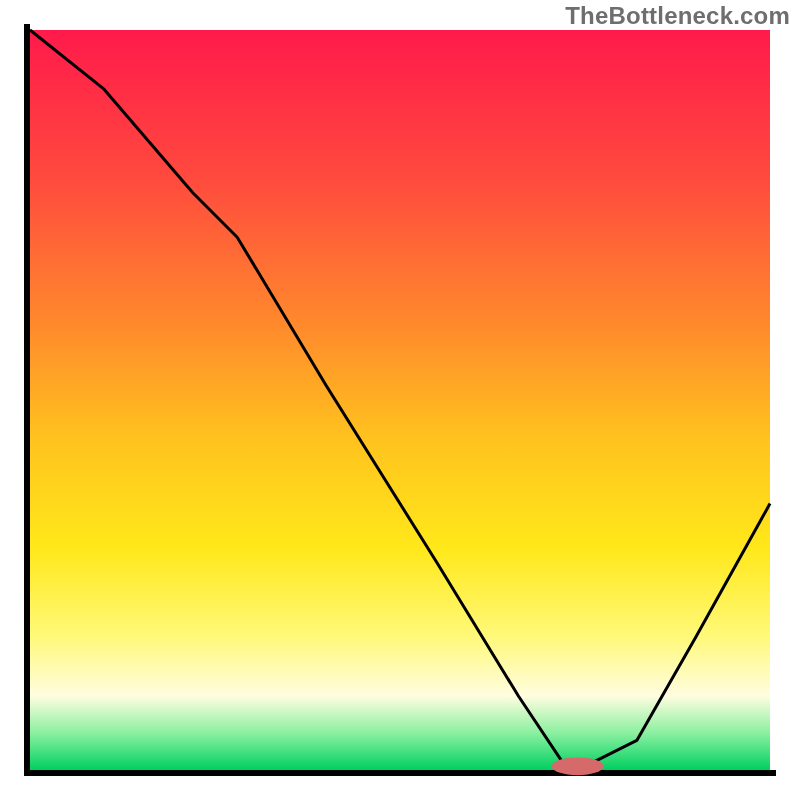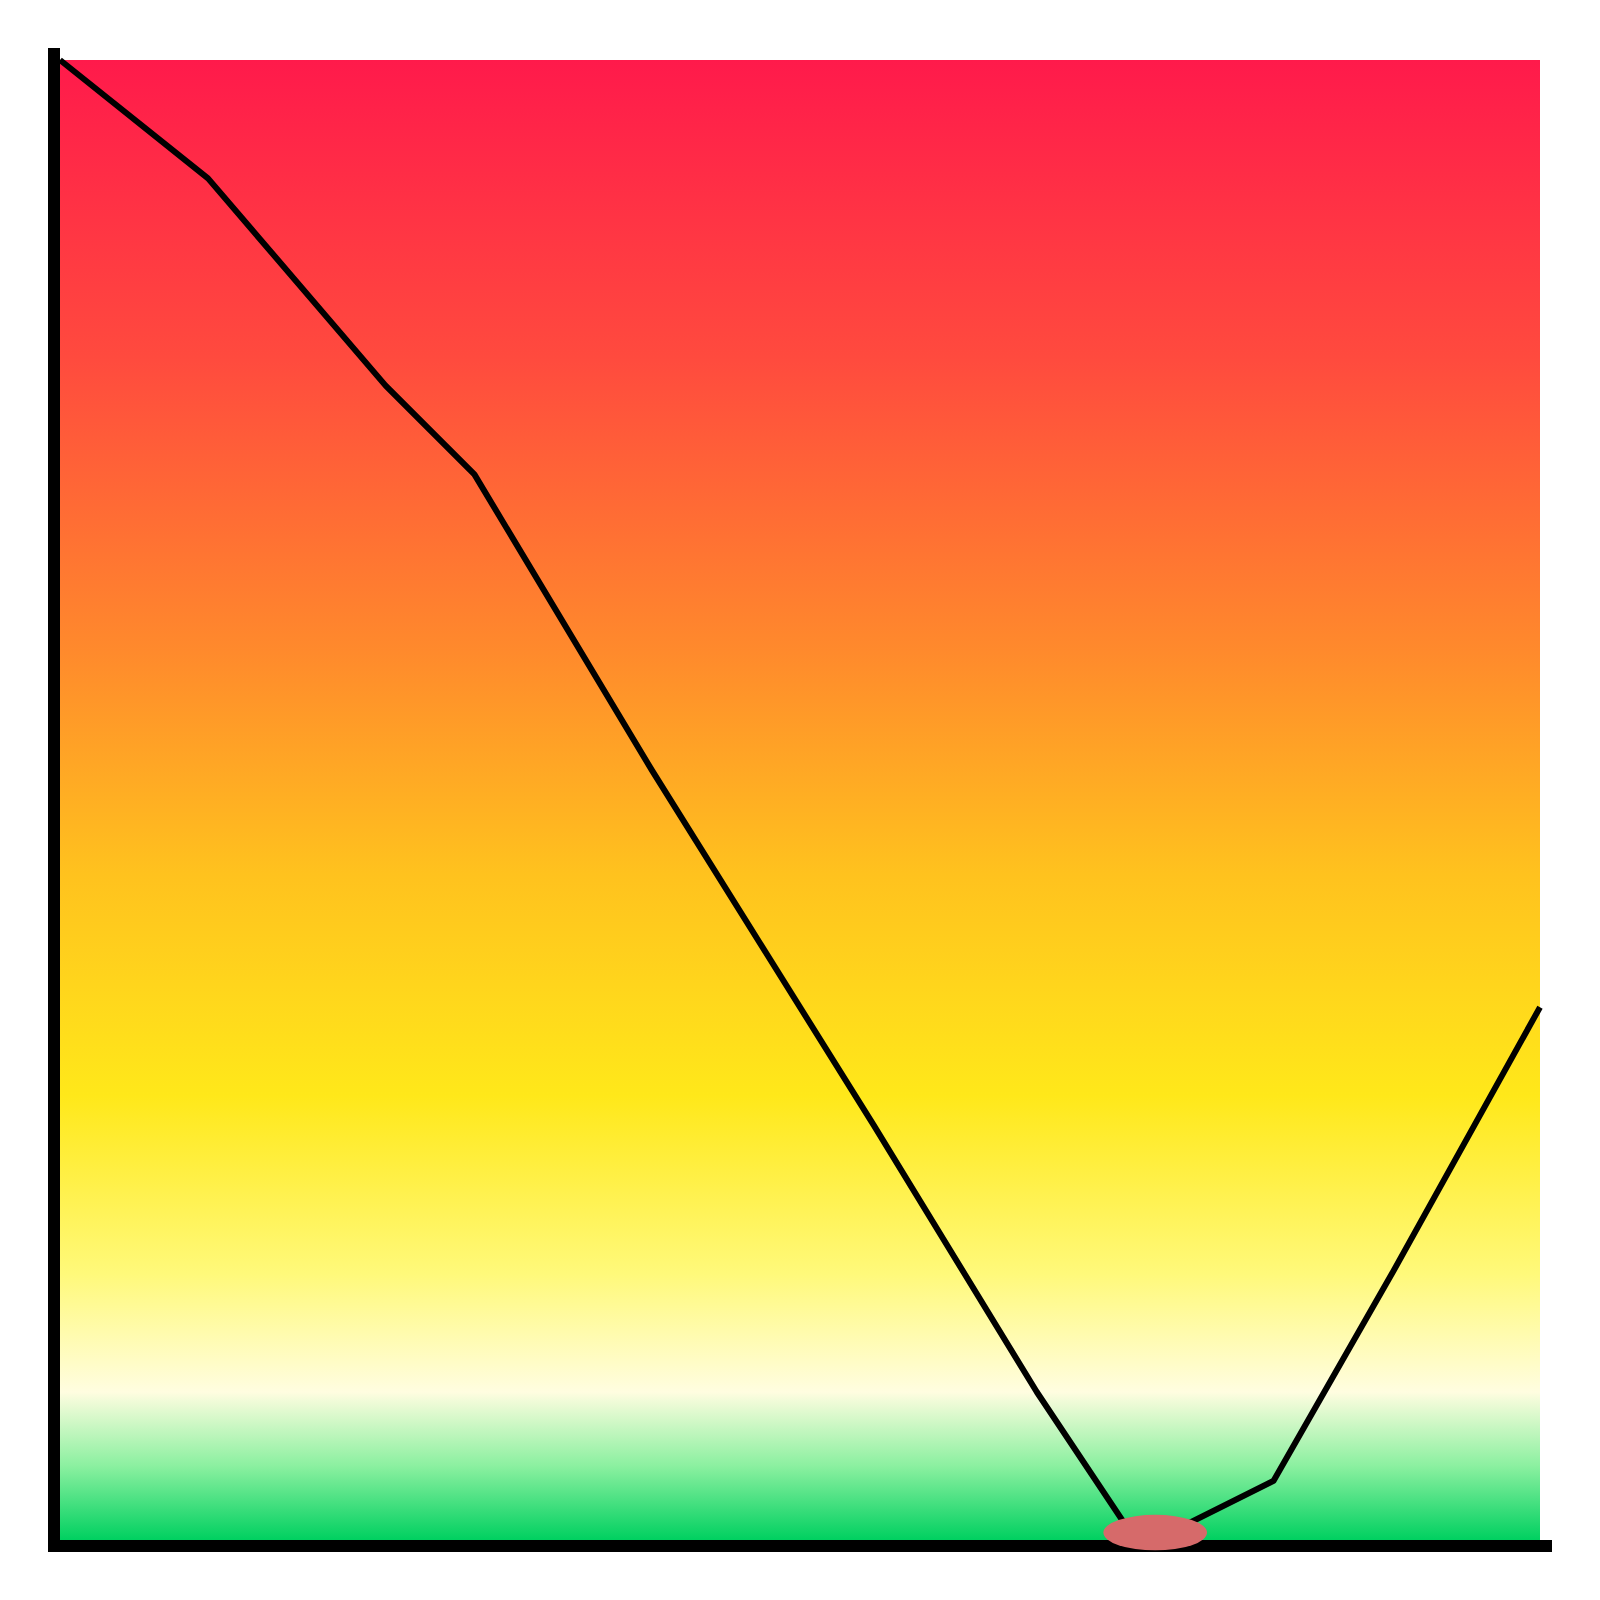--- a/index.html
+++ b/index.html
@@ -31,20 +31,21 @@
     left: 0;
     top: 0;
     width: 800px;
     height: 800px;
   }
 </style>
 </head>
 <body>
 
 <div class="stage">
+  <div class="watermark">TheBottleneck.com</div>
 
   <svg class="chart" viewBox="0 0 800 800">
     <defs>
       <linearGradient id="bg-grad" x1="0" y1="0" x2="0" y2="1">
           <stop offset="0%" stop-color="#ff1a4b"></stop>
           <stop offset="20%" stop-color="#ff4a3e"></stop>
           <stop offset="40%" stop-color="#ff8a2c"></stop>
           <stop offset="55.00000000000001%" stop-color="#ffc21e"></stop>
           <stop offset="70%" stop-color="#ffe81a"></stop>
           <stop offset="82%" stop-color="#fff97a"></stop>

